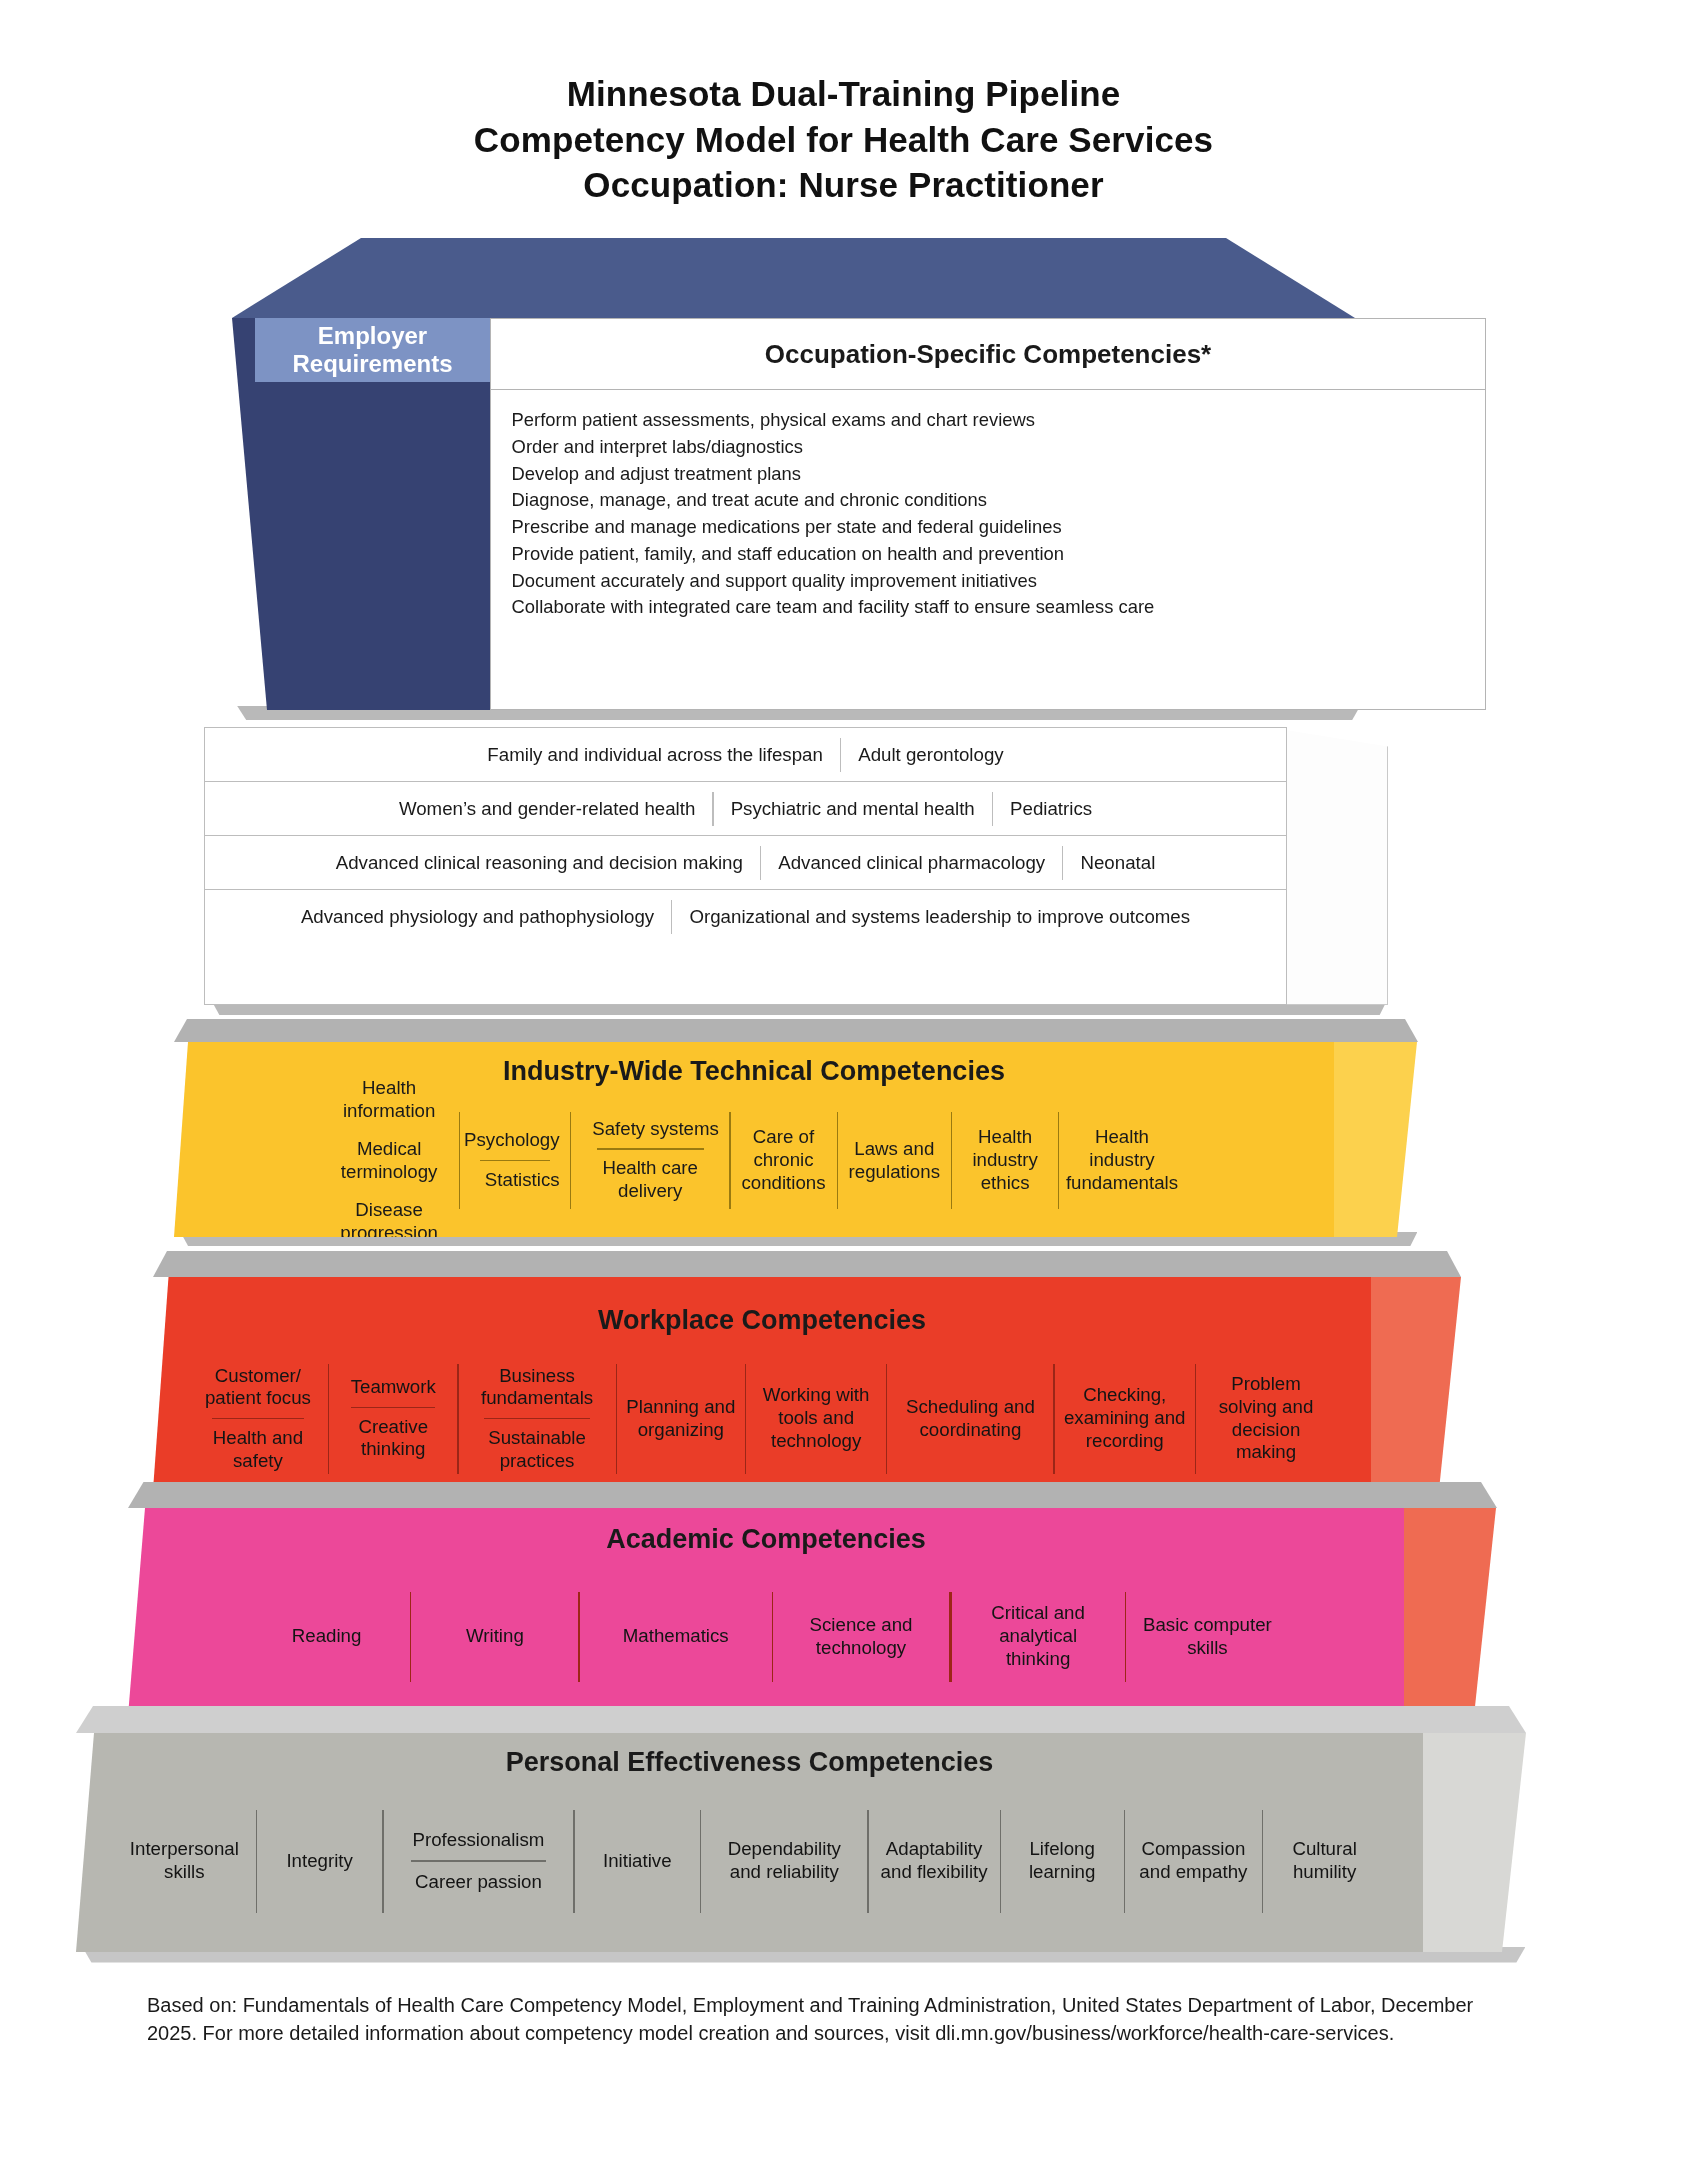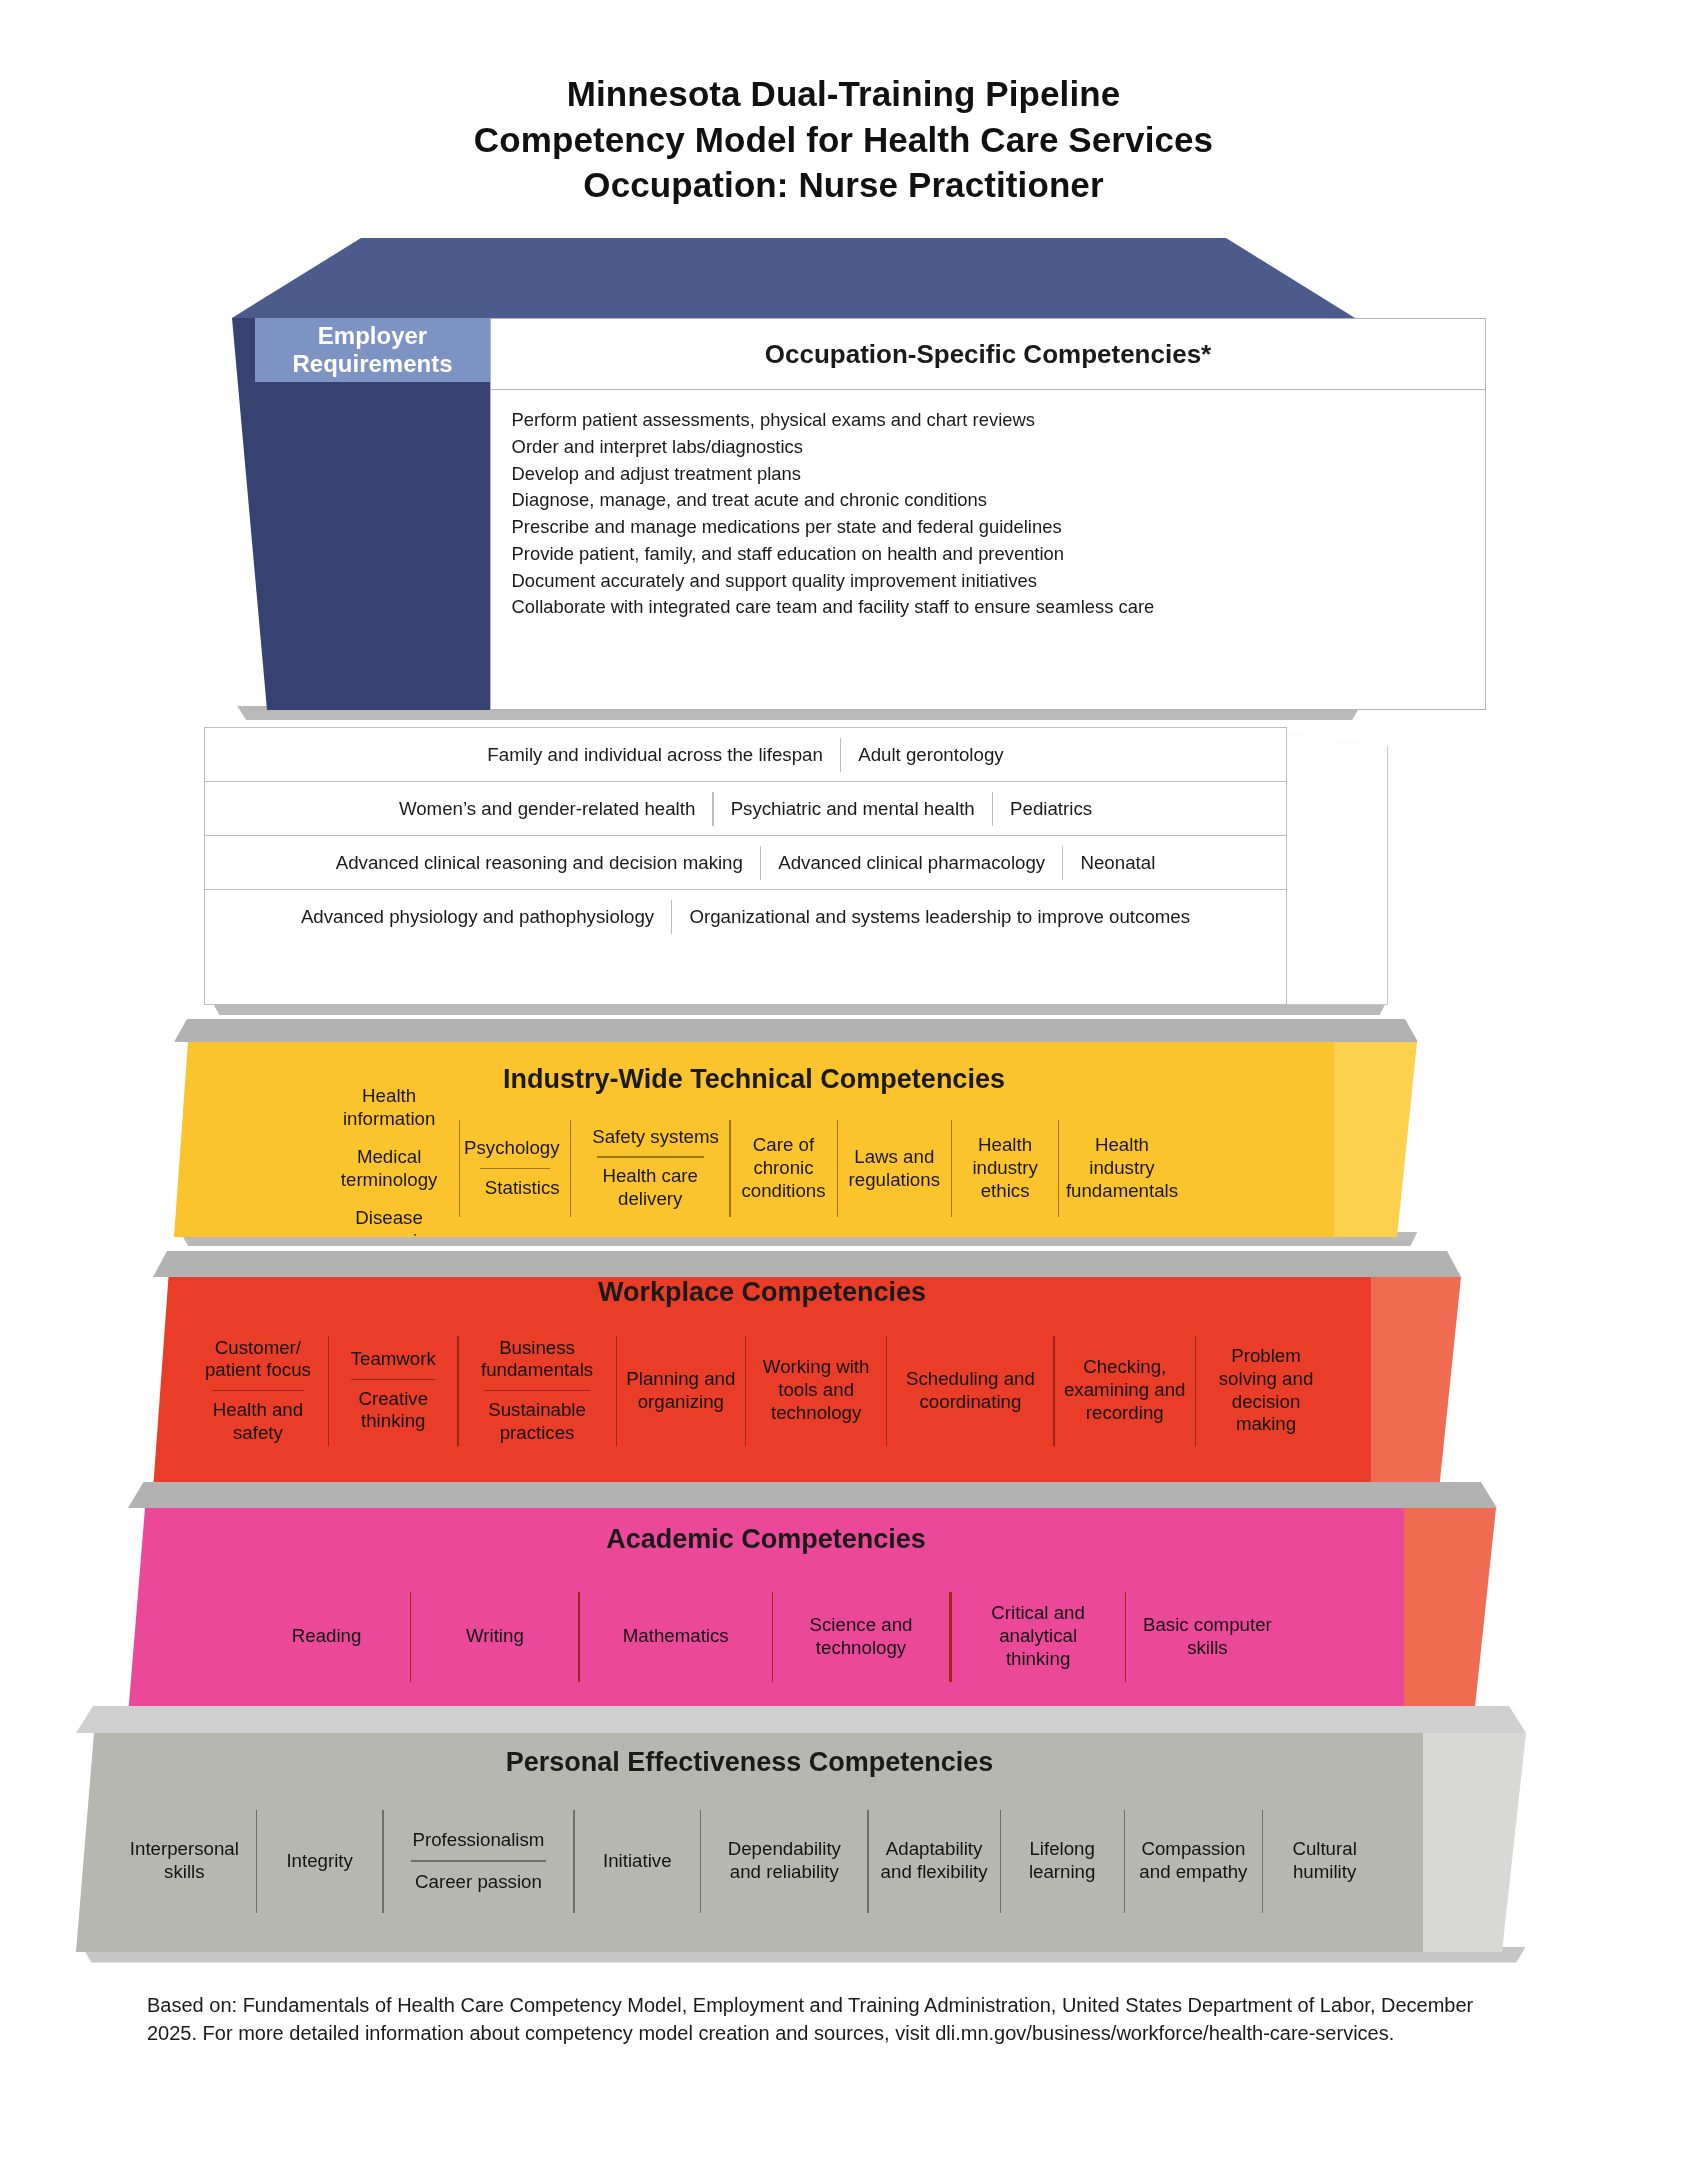--- a/index.html
+++ b/index.html
@@ -220,21 +220,21 @@
     position: absolute;
     top: 23px; left: 0;
     width: 1160px; height: 195px;
     background: #fbc42c;
     clip-path: polygon(14px 0, 1160px 0, 1160px 195px, 0 195px);
   }
   .wide-title {
     text-align: center;
     font-size: 27px;
     font-weight: bold;
-    padding-top: 22px;
+    padding-top: 14px;
   }
   .wide-cells {
     display: flex;
     align-items: stretch;
     justify-content: center;
     margin-top: 9px;
     height: 129px;
     padding: 0 35px;
   }
   .wide-cell {
@@ -294,21 +294,21 @@
     position: absolute;
     top: 26px; left: 0;
     width: 1218px; height: 213px;
     background: #ea3d28;
     clip-path: polygon(15.5px 0, 1218px 0, 1218px 213px, 0 213px);
   }
   .work-title {
     text-align: center;
     font-size: 27px;
     font-weight: bold;
-    padding-top: 0;
+    padding-top: 28px;
     color: #1a1a1a;
   }
   .work-cells {
     display: flex;
     align-items: stretch;
     justify-content: center;
     margin-top: 11.6px;
     height: 142px;
     padding: 0 34px;
   }

